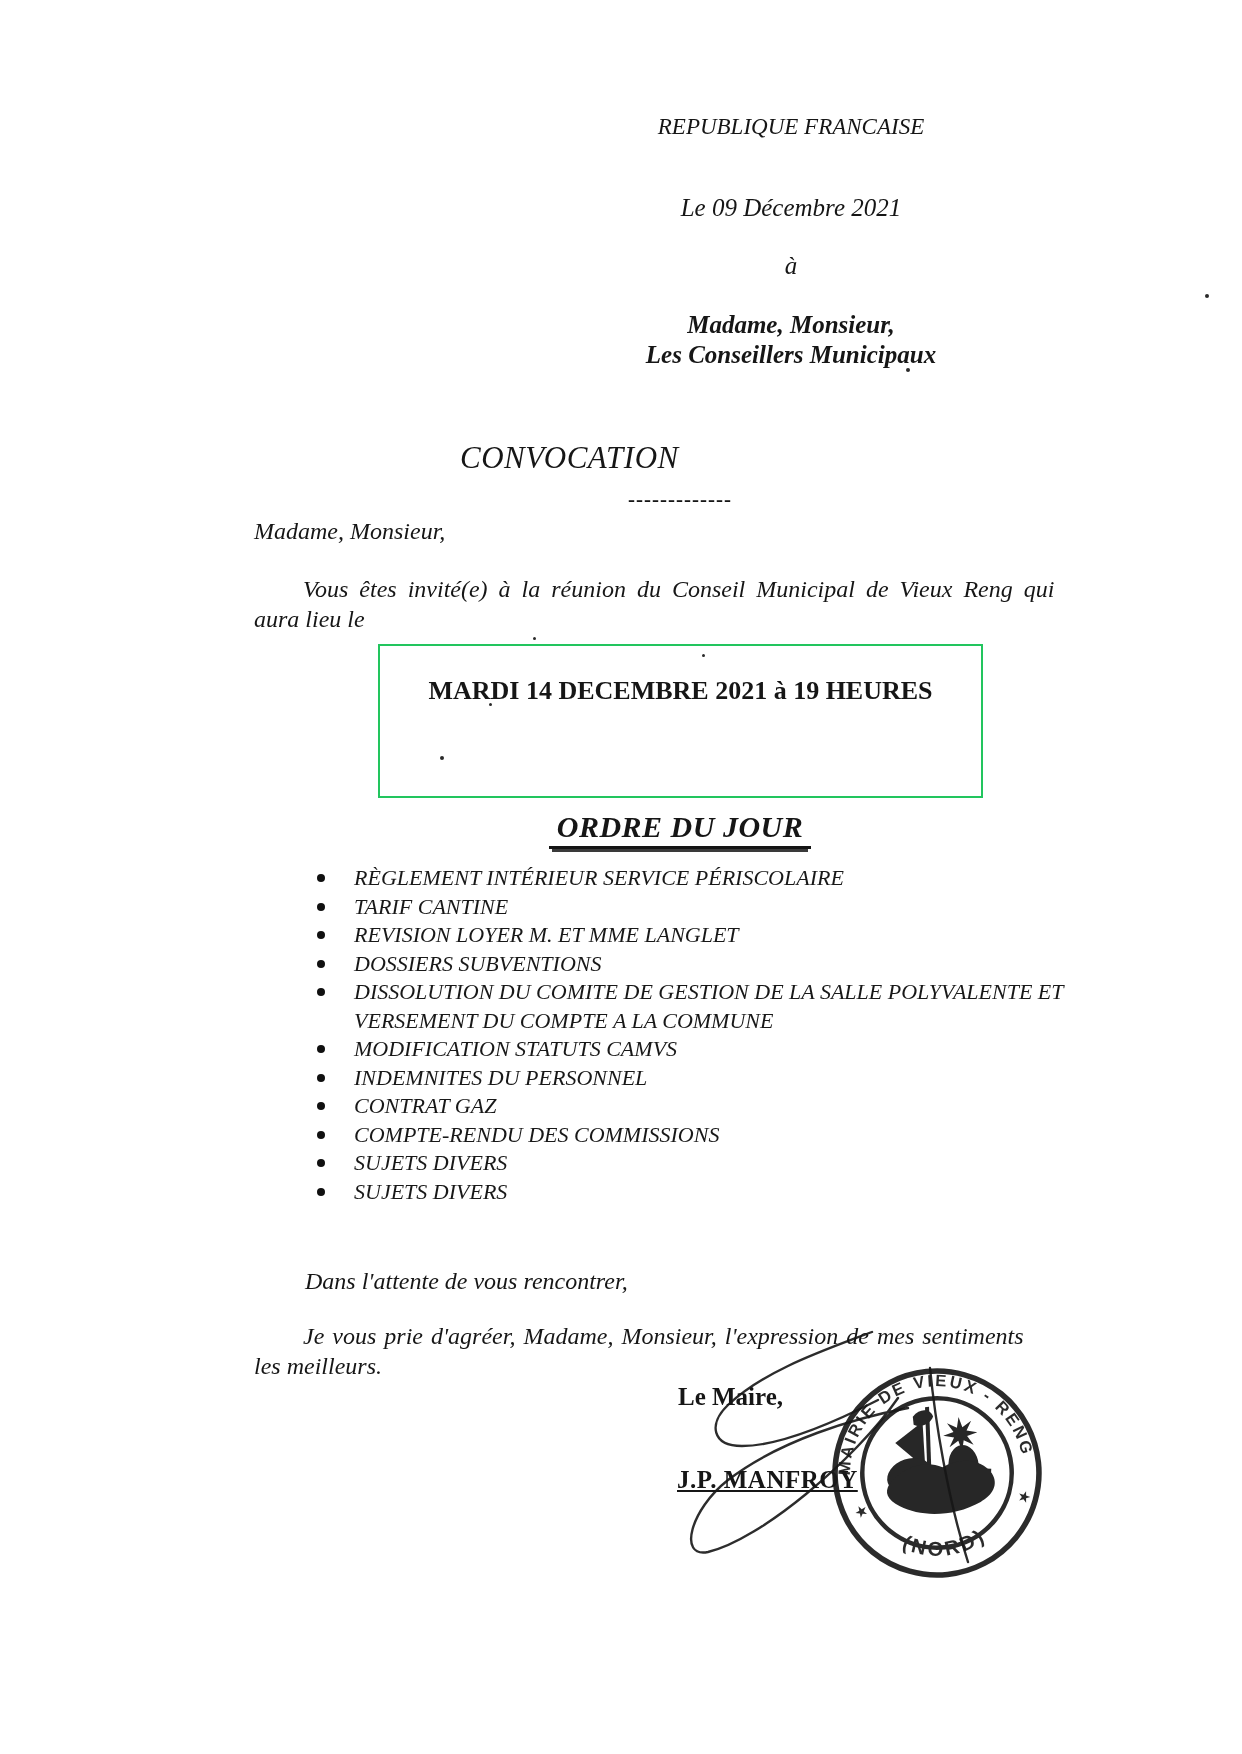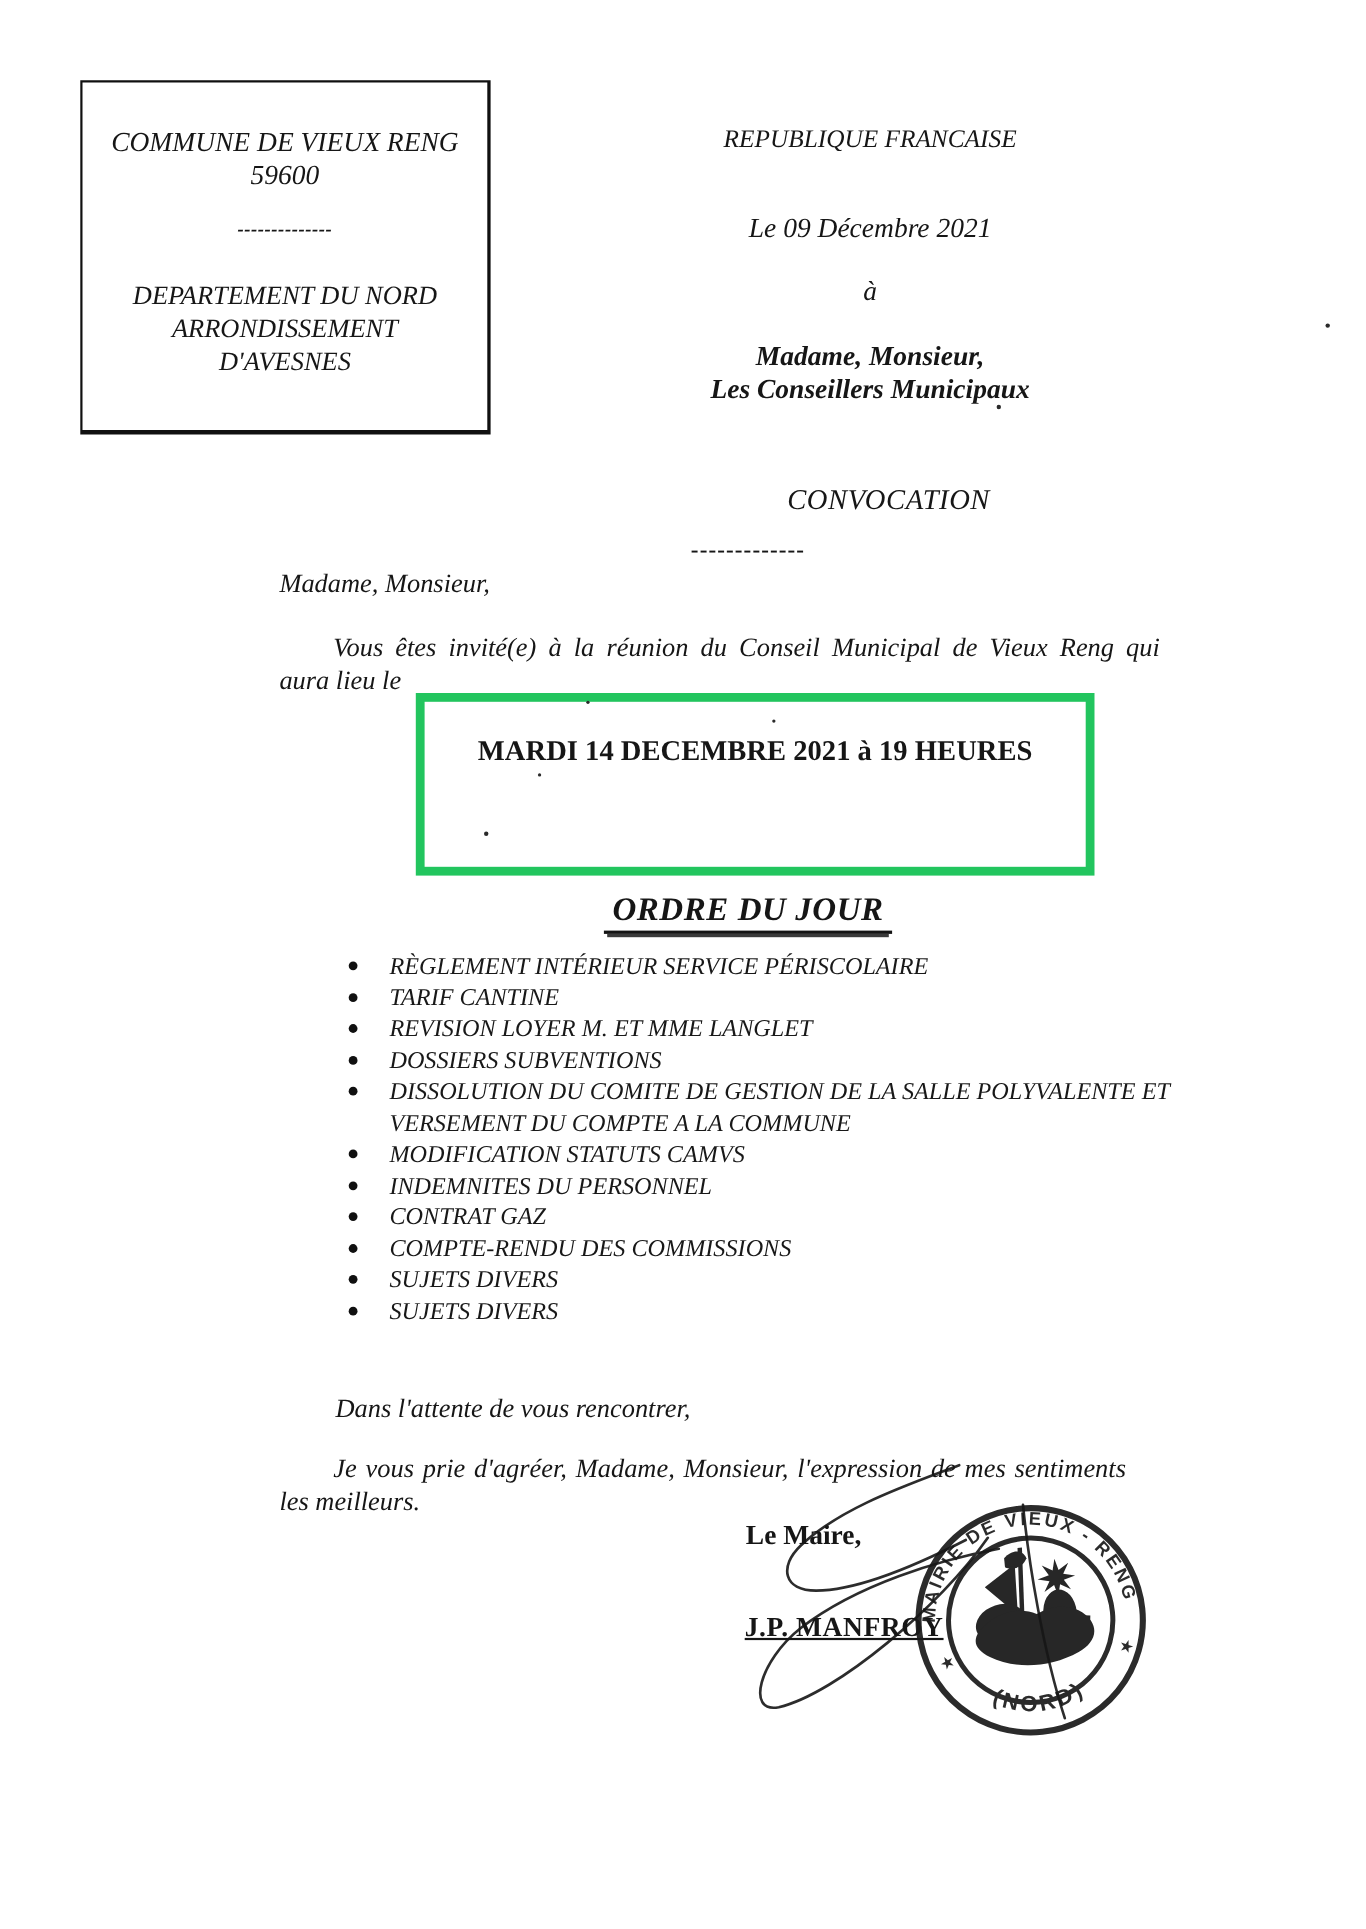--- a/index.html
+++ b/index.html
@@ -17,29 +17,29 @@
     left:73px;top:73px;width:368px;height:316px;
     border:2px solid #101010;border-bottom-width:4px;border-right-width:3px;
     font-style:italic;text-align:center;
   }
   .sb-line{position:absolute;width:100%;left:0;line-height:1.15;}
 
   
   .rh{left:581px;width:420px;text-align:center;}
 
   
-  .title{left:460px;width:440px;text-align:right;font-size:26px;font-style:italic;letter-spacing:.5px;}
+  .title{left:460px;width:440px;text-align:left;font-size:31px;font-style:italic;letter-spacing:.5px;}
   .title-dashes{left:460px;width:440px;text-align:center;font-size:21px;font-weight:bold;letter-spacing:1px;}
 
   .body-txt{font-size:24px;font-style:italic;white-space:nowrap;}
 
   
   .meeting-box{
-    left:378px;top:630px;width:601px;height:150px;
-    border:8px solid #22c55e;
+    left:378px;top:644px;width:601px;height:150px;
+    border:2px solid #22c55e;
   }
   .mb-line{position:absolute;width:100%;left:0;text-align:center;font-weight:bold;white-space:nowrap;}
 
   
   .agenda-head{left:460px;width:440px;text-align:center;top:810px;}
   .agenda-head span{
     display:inline-block;font-size:30px;font-weight:bold;font-style:italic;
     border-bottom:3px solid #141414;box-shadow:0 6px 0 -3px #3a3a3a;
     padding:0 8px 2px 8px;letter-spacing:.5px;
   }
@@ -60,28 +60,20 @@
 
   .speck{position:absolute;background:#2a2a2a;border-radius:50%;}
 
   svg{display:block;}
 </style>
 </head>
 <body>
 
 <div id="page">
 
-  <div class="abs sender-box">
-    <div class="sb-line" style="top:41px;font-size:25px;">COMMUNE DE VIEUX RENG</div>
-    <div class="sb-line" style="top:71px;font-size:25px;">59600</div>
-    <div class="sb-line b" style="top:124px;font-size:17px;letter-spacing:.5px;">--------------</div>
-    <div class="sb-line" style="top:181px;font-size:24px;">DEPARTEMENT DU NORD</div>
-    <div class="sb-line" style="top:211px;font-size:24px;">ARRONDISSEMENT</div>
-    <div class="sb-line" style="top:241px;font-size:24px;">D'AVESNES</div>
-  </div>
 
   <div class="abs rh it" style="top:114px;font-size:23px;">REPUBLIQUE FRANCAISE</div>
   <div class="abs rh it" style="top:194px;font-size:25px;">Le 09 Décembre 2021</div>
   <div class="abs rh it" style="top:252px;font-size:25px;">à</div>
   <div class="abs rh it b" style="top:311px;font-size:25px;">Madame, Monsieur,</div>
   <div class="abs rh it b" style="top:341px;font-size:25px;">Les Conseillers Municipaux</div>
 
   <div class="abs title" style="top:440px;">CONVOCATION</div>
   <div class="abs title-dashes" style="top:487px;">-------------</div>
 

